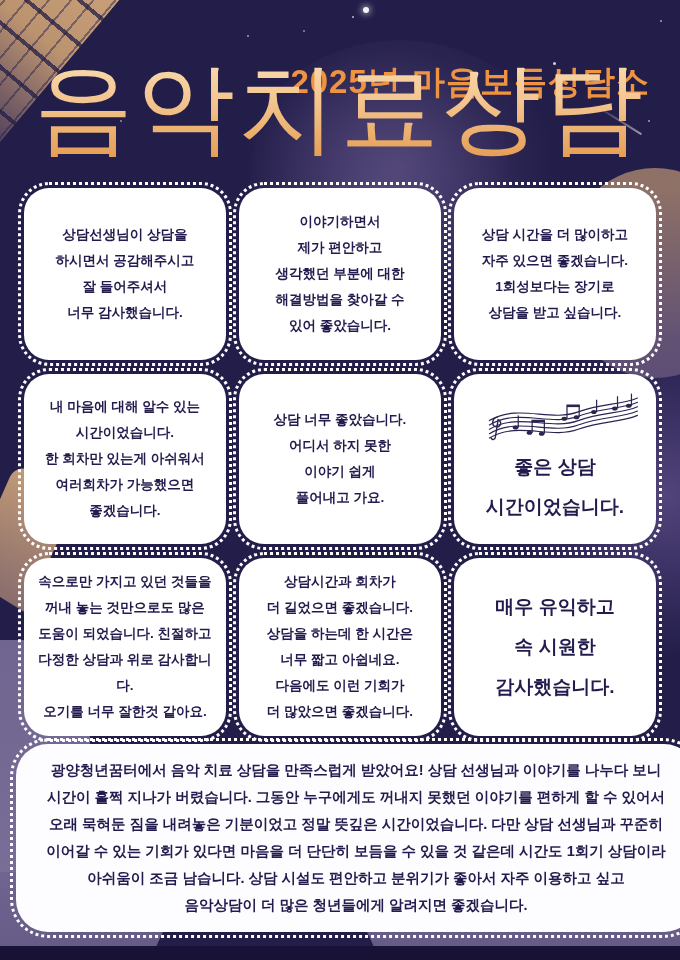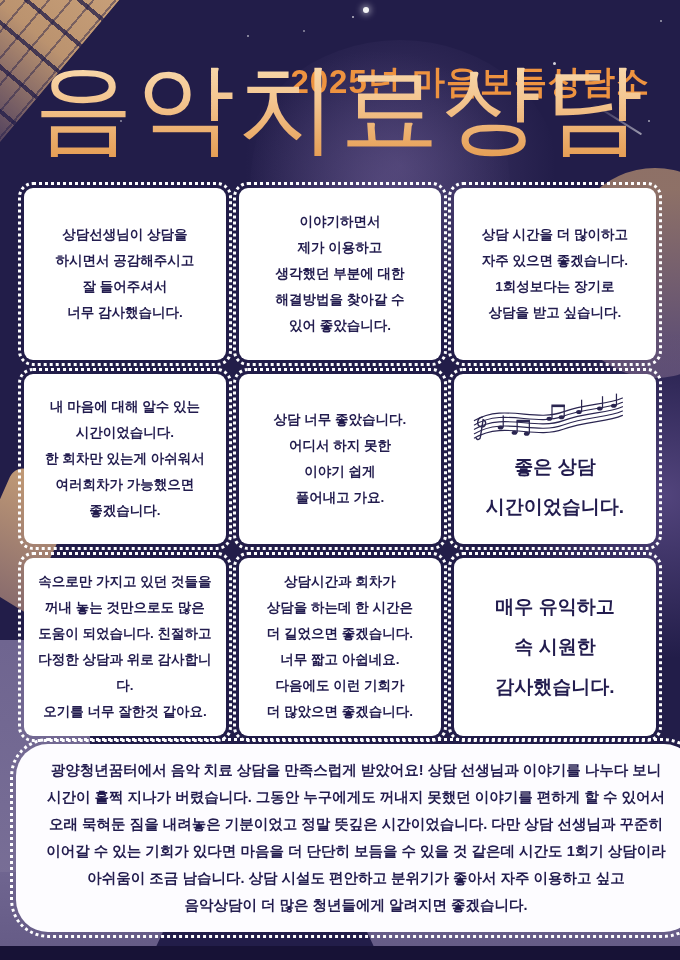--- a/index.html
+++ b/index.html
@@ -51,22 +51,22 @@
   .subtitle{position:absolute;top:22px;right:30px;font-size:33px;font-weight:800;
     color:#ee9340;letter-spacing:1px;margin-top:38px;}
   .title{position:absolute;top:56px;left:0;width:100%;text-align:center;
     font-size:99px;font-weight:400;letter-spacing:3px;line-height:1.05;
     background:linear-gradient(180deg,#f9ddb2 0%,#f3c48e 45%,#e59c52 100%);
     -webkit-background-clip:text;background-clip:text;color:transparent;}
   
   .cards-grid{position:absolute;left:24px;top:188px;width:632px;display:grid;
     grid-template-columns:repeat(3,1fr);grid-template-rows:172px 170px 178px;
     column-gap:13px;row-gap:14px;}
-  .card{background:#ffffff;border-radius:9px;outline:3px dotted #ffffff;outline-offset:3px;
-    display:flex;flex-direction:column;align-items:flex-start;justify-content:center;
+  .card{background:#ffffff;border-radius:25px;outline:3px dotted #ffffff;outline-offset:3px;
+    display:flex;flex-direction:column;align-items:flex-end;justify-content:center;
     padding:6px 8px;box-sizing:border-box;}
   .card-lines{width:100%;text-align:center;color:#221c4e;font-weight:700;}
   .card .tline{font-size:13.5px;line-height:1.92;}
   .card.big-text .tline{font-size:19px;line-height:2.1;}
   .staff-svg{width:92%;height:54px;margin-bottom:2px;}
   
   .footer-card{position:absolute;left:16px;top:744px;width:680px;height:188px;
     background:#fdfcff;border-radius:32px;outline:3px dotted #ffffff;outline-offset:3px;
     display:flex;align-items:center;justify-content:center;box-sizing:border-box;padding:10px 18px;}
   .footer-card .card-lines{color:#221c4e;}
@@ -107,21 +107,21 @@
       <div class="card-lines">
           <div class="tline">상담선생님이 상담을</div>
           <div class="tline">하시면서 공감해주시고</div>
           <div class="tline">잘 들어주셔서</div>
           <div class="tline">너무 감사했습니다.</div>
         </div>
     </div>
     <div class="card">
       <div class="card-lines">
           <div class="tline">이야기하면서</div>
-          <div class="tline">제가 이용하고</div>
+          <div class="tline">제가 편안하고</div>
           <div class="tline">생각했던 부분에 대한</div>
           <div class="tline">해결방법을 찾아갈 수</div>
           <div class="tline">있어 좋았습니다.</div>
         </div>
     </div>
     <div class="card">
       <div class="card-lines">
           <div class="tline">상담 시간을 더 많이하고</div>
           <div class="tline">자주 있으면 좋겠습니다.</div>
           <div class="tline">1회성보다는 장기로</div>
@@ -184,22 +184,22 @@
           <div class="tline">속으로만 가지고 있던 것들을</div>
           <div class="tline">꺼내 놓는 것만으로도 많은</div>
           <div class="tline">도움이 되었습니다. 친절하고</div>
           <div class="tline">다정한 상담과 위로 감사합니다.</div>
           <div class="tline">오기를 너무 잘한것 같아요.</div>
         </div>
     </div>
     <div class="card">
       <div class="card-lines">
           <div class="tline">상담시간과 회차가</div>
+          <div class="tline">더 길었으면 좋겠습니다.</div>
           <div class="tline">상담을 하는데 한 시간은</div>
-          <div class="tline">더 길었으면 좋겠습니다.</div>
           <div class="tline">너무 짧고 아쉽네요.</div>
           <div class="tline">다음에도 이런 기회가</div>
           <div class="tline">더 많았으면 좋겠습니다.</div>
         </div>
     </div>
     <div class="card big-text">
       <div class="card-lines">
           <div class="tline">매우 유익하고</div>
           <div class="tline">속 시원한</div>
           <div class="tline">감사했습니다.</div>

